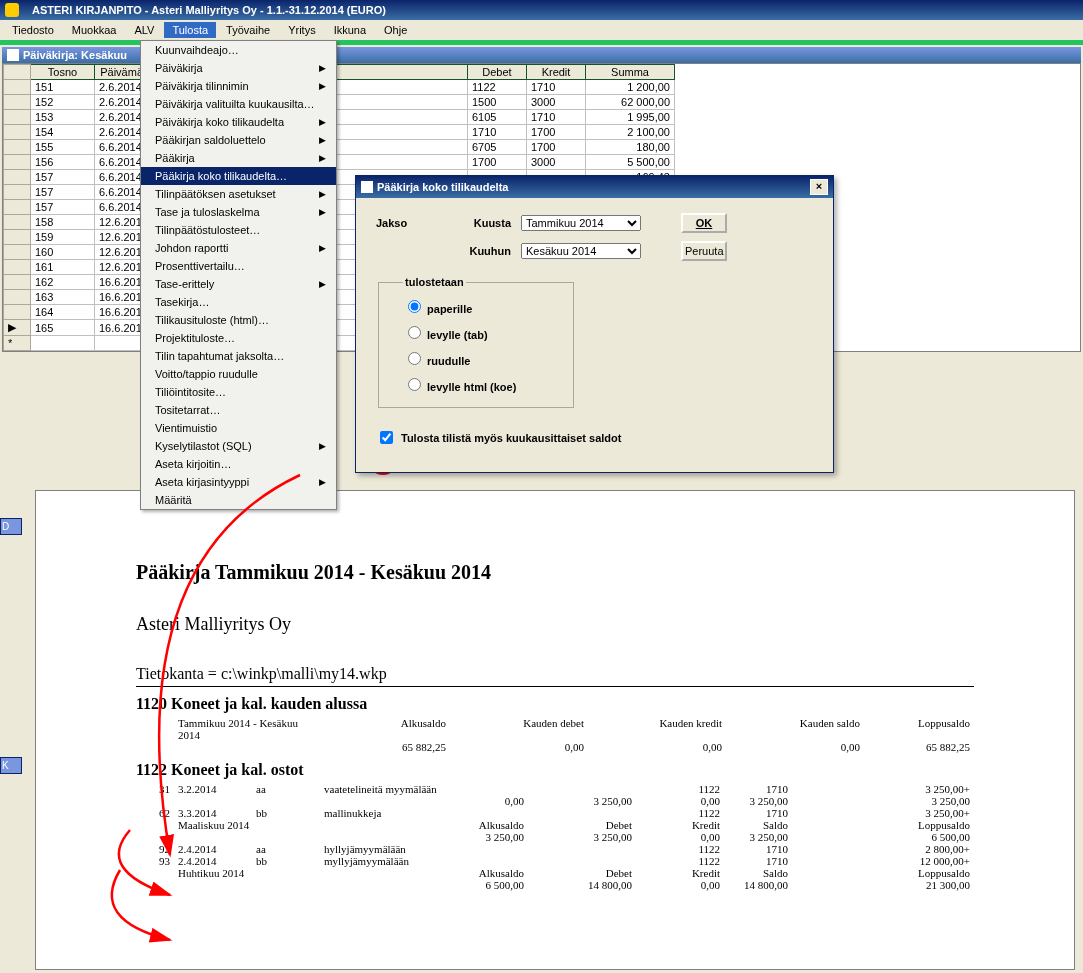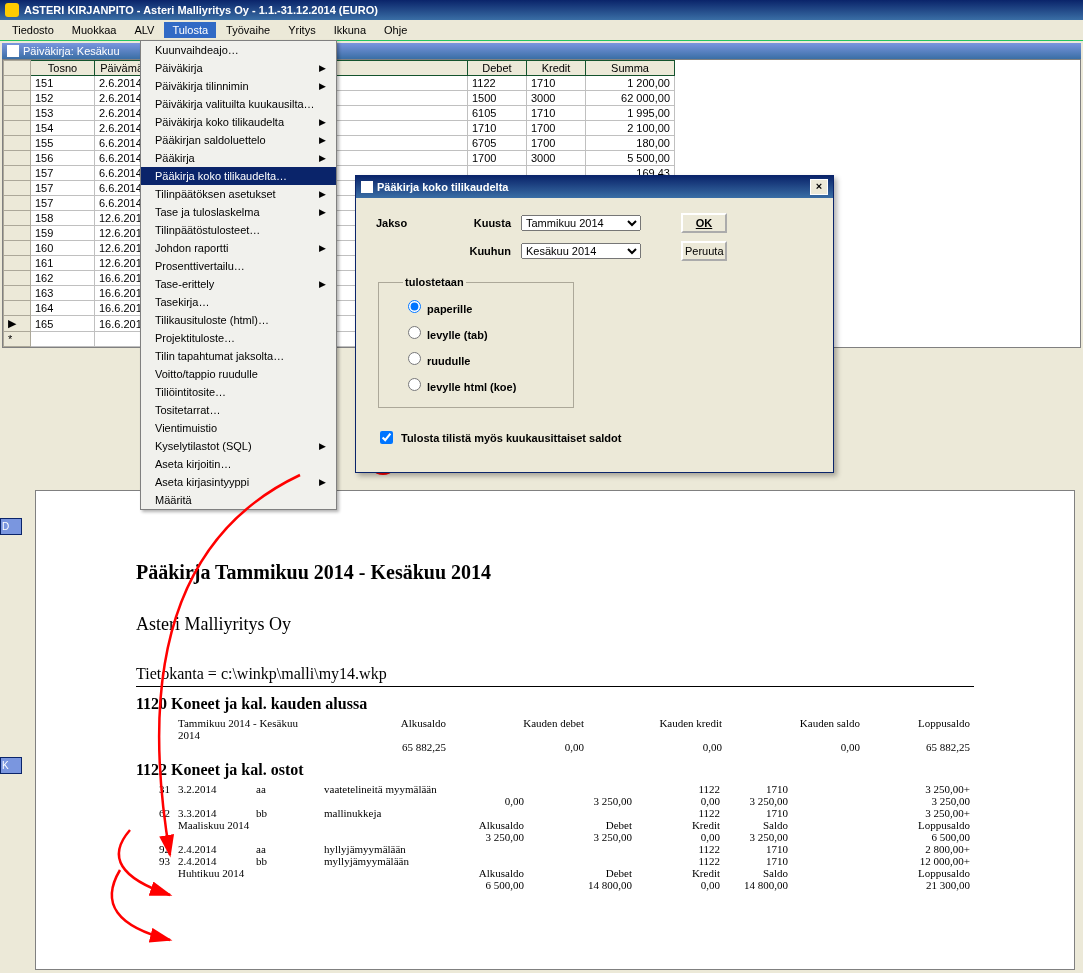--- a/index.html
+++ b/index.html
@@ -1,21 +1,21 @@
 <!DOCTYPE html>
 <html><head>
 <meta charset="utf-8">
 <style>
   body { margin:0; font-family:Tahoma,Arial,sans-serif; font-size:11px; background:#ece9d8; width:1083px; }
-  .titlebar { background:linear-gradient(to bottom,#0a246a,#3a6ea5); color:#fff; padding:3px 5px; font-weight:bold; display:flex; align-items:center; }
+  .titlebar { background:linear-gradient(to bottom,#0a246a,#3a6ea5); color:#fff; padding:3px 5px; font-weight:bold; display:flex; align-items:center;gap:8px; }
   .titlebar .ico { width:14px; height:14px; background:#ffcc00; border-radius:3px; margin-right:5px; }
-  .menubar { background:#ece9d8; padding:2px 4px; display:flex; gap:2px; border-bottom:1px solid #22c55e; }
+  .menubar { background:#ece9d8; padding:2px 4px; display:flex; gap:2px; border-bottom:5px solid #22c55e; }
   .menubar span { padding:2px 8px; }
   .menubar span.open { background:#316ac5; color:#fff; }
-  .subwin-title { background:linear-gradient(to bottom,#7a96df,#3a6ea5); color:#fff; padding:2px 5px; font-weight:normal; display:flex; align-items:center; margin:2px 2px 0 2px; }
+  .subwin-title { background:linear-gradient(to bottom,#7a96df,#3a6ea5); color:#fff; padding:2px 5px; font-weight:bold; display:flex; align-items:center; margin:2px 2px 0 2px; }
   .subwin-title .ico { width:12px; height:12px; background:#fff; margin-right:4px; }
   .grid { background:#fff; border:1px solid #808080; margin:0 2px; position:relative; }
   .grid table { border-collapse:collapse; font-size:11px; }
   .grid th { background:#ece9d8; border:1px solid #14532d; padding:1px 4px; font-weight:normal; }
   .grid td { border:1px solid #c0c0c0; padding:1px 4px; background:#fff; }
   .grid td.num { text-align:right; }
   .grid .rowhdr { background:#ece9d8; width:18px; border:1px solid #aca899; }
   .dropdown { position:absolute; top:40px; left:140px; width:195px; background:#f1f1ed; border:1px solid #808080; box-shadow:2px 2px 3px rgba(0,0,0,.3); z-index:10; }
   .dropdown .mi { padding:3px 10px 3px 14px; display:flex; justify-content:space-between; align-items:center; }
   .dropdown .mi.hl { background:#0a246a; color:#fff; }

